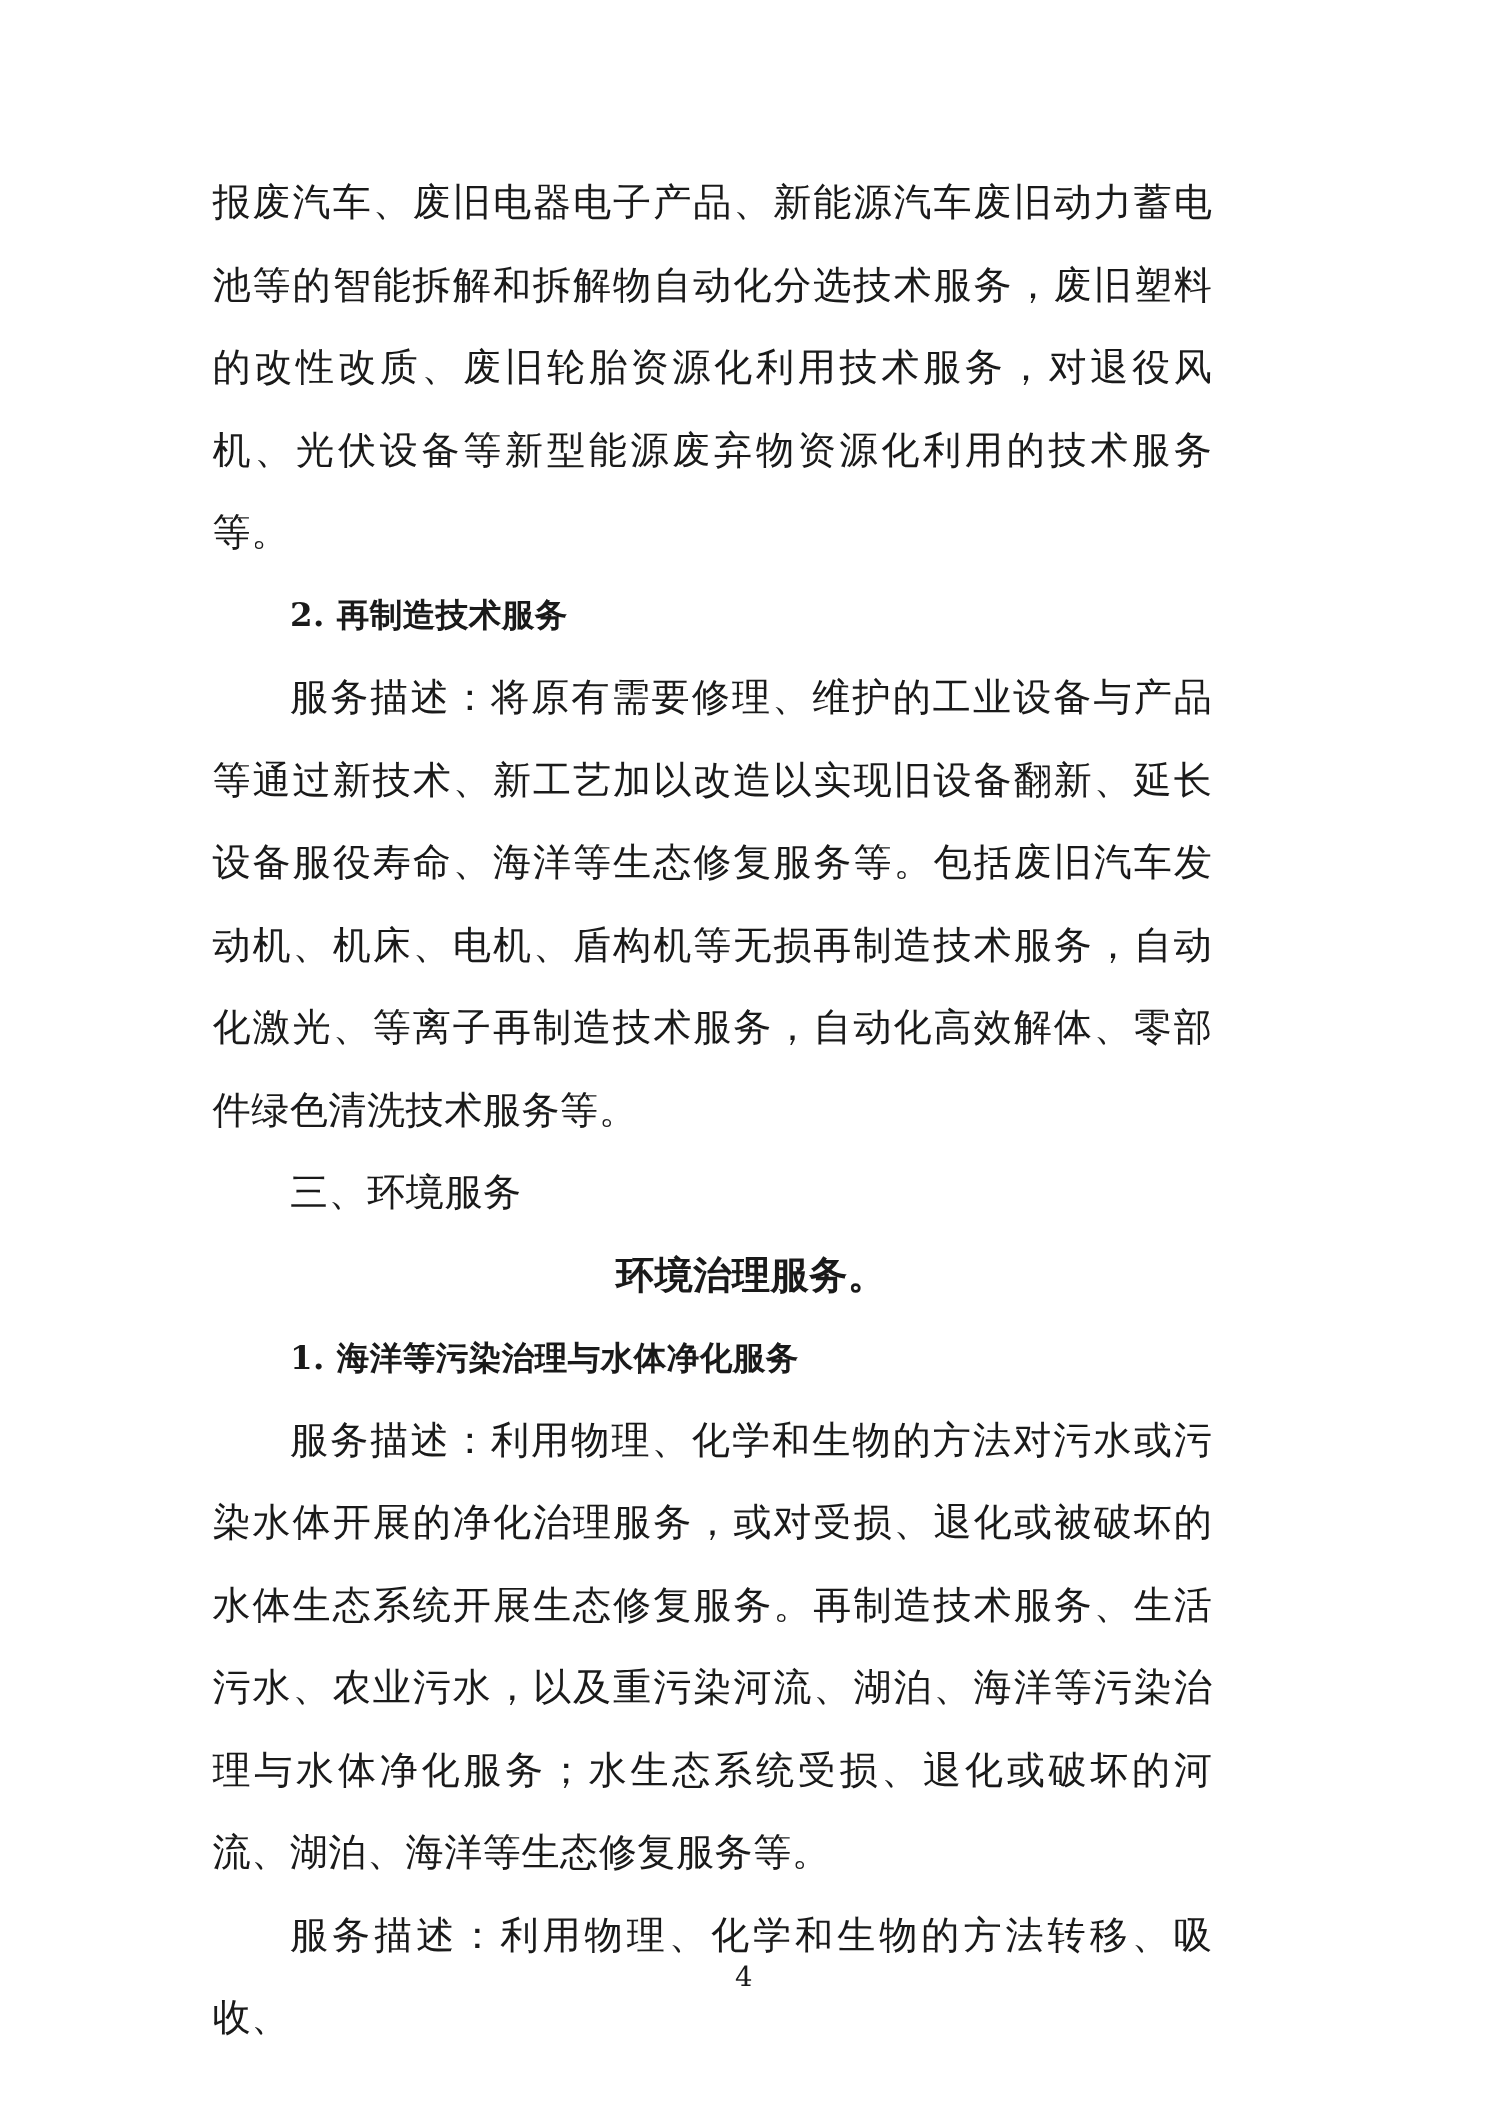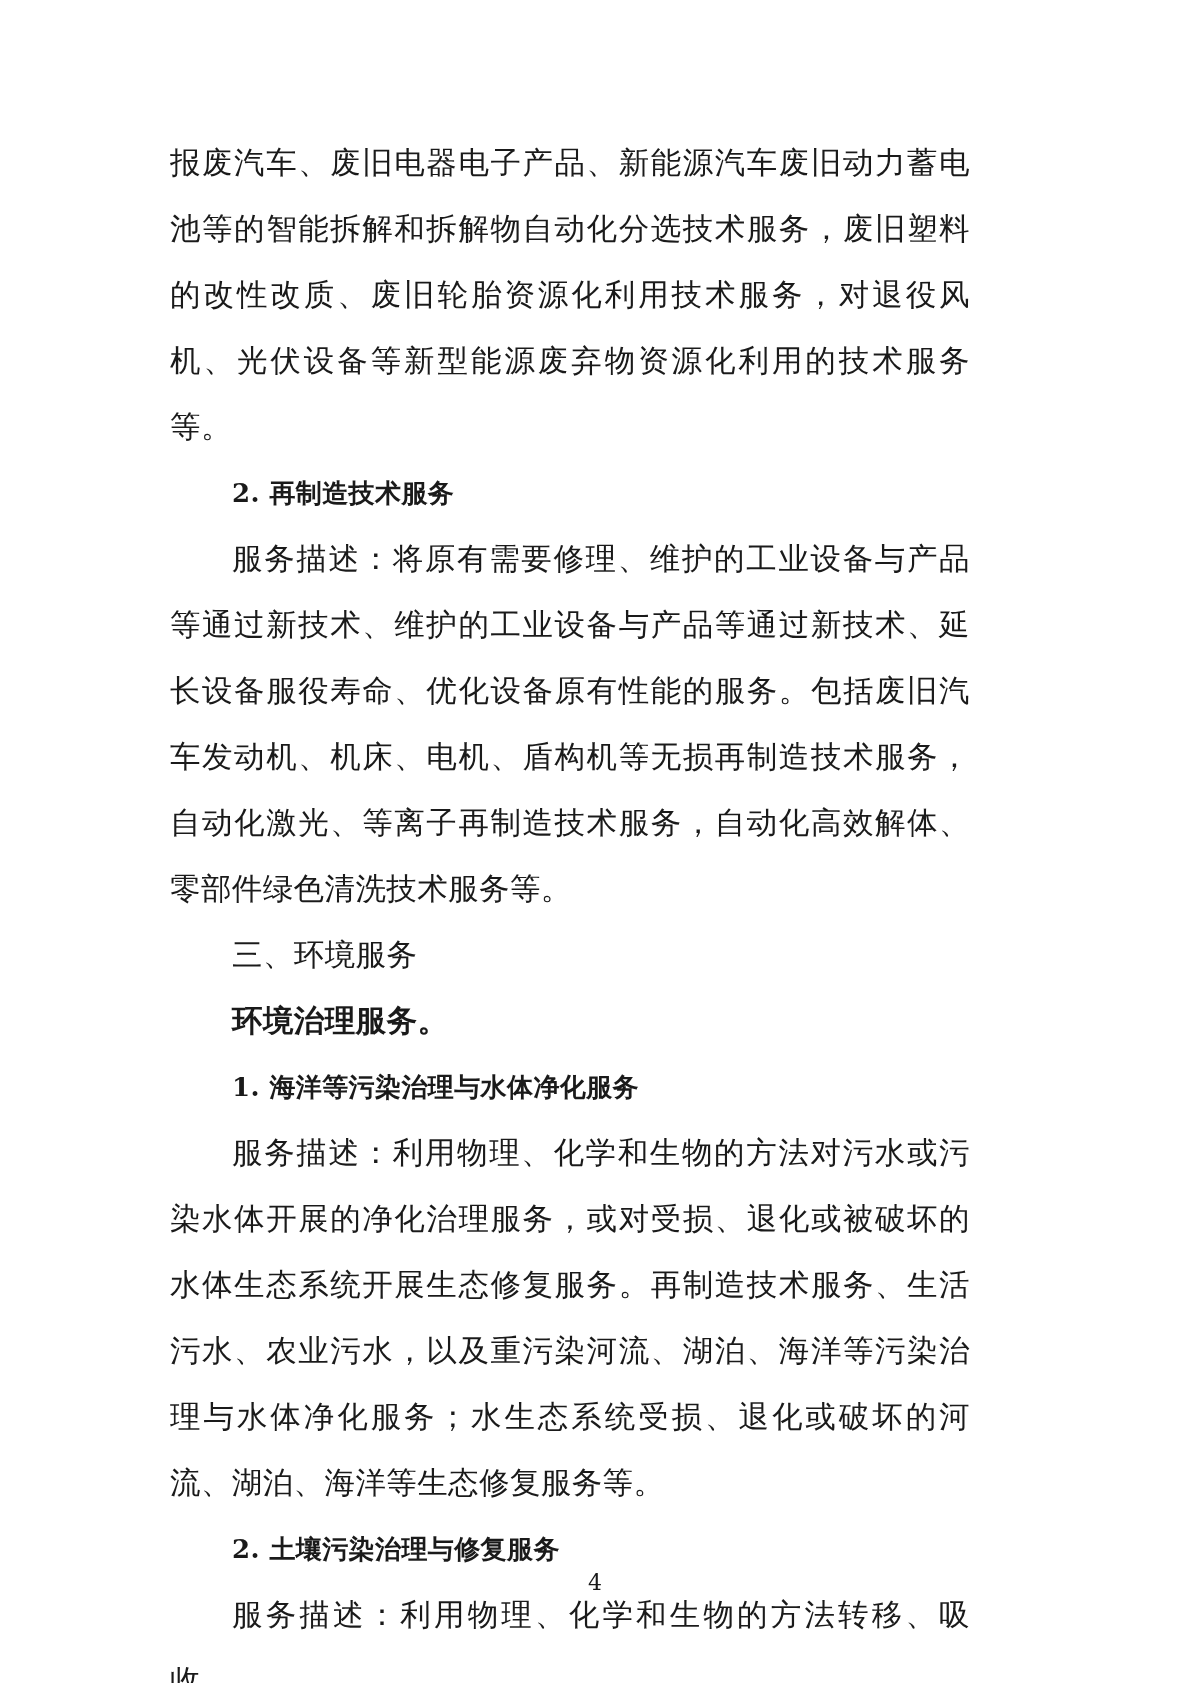--- a/index.html
+++ b/index.html
@@ -57,20 +57,21 @@
     font-family: "DejaVu Sans", "Liberation Sans", sans-serif;
   }
   h3.heading-sub {
     margin: 0;
     font-size: 30.5px;
     line-height: 66px;
     font-weight: bold;
     text-indent: 62px;
     letter-spacing: 0.4px;
     font-family: "DejaVu Sans", "Liberation Sans", sans-serif;
+    text-align: center;
   }
   .num-label {
     font-family: "DejaVu Serif", "Liberation Serif", serif;
   }
   .page-number {
     position: absolute;
     bottom: 88px;
     left: 0;
     width: 1190px;
     text-align: center;
@@ -82,30 +83,29 @@
 </head>
 <body>
 
 <div class="page">
   <div class="content">
 
     <p class="body-text">报废汽车、废旧电器电子产品、新能源汽车废旧动力蓄电池等的智能拆解和拆解物自动化分选技术服务，废旧塑料的改性改质、废旧轮胎资源化利用技术服务，对退役风机、光伏设备等新型能源废弃物资源化利用的技术服务等。</p>
 
     <h3 class="heading-num"><span class="num-label">2.</span>&nbsp;<span>再制造技术服务</span></h3>
 
-    <p class="body-text indent">服务描述：将原有需要修理、维护的工业设备与产品等通过新技术、维护的工业设备与产品等通过新技术、延长设备服役寿命、优化设备原有性能的服务。包括废旧汽车发动机、机床、电机、盾构机等无损再制造技术服务，自动化激光、等离子再制造技术服务，自动化高效解体、零部件绿色清洗技术服务等。</p>
+    <p class="body-text indent">服务描述：将原有需要修理、维护的工业设备与产品等通过新技术、新工艺加以改造以实现旧设备翻新、延长设备服役寿命、海洋等生态修复服务等。包括废旧汽车发动机、机床、电机、盾构机等无损再制造技术服务，自动化激光、等离子再制造技术服务，自动化高效解体、零部件绿色清洗技术服务等。</p>
 
     <h2 class="heading-section">三、环境服务</h2>
 
     <h3 class="heading-sub">环境治理服务。</h3>
 
     <h3 class="heading-num"><span class="num-label">1.</span>&nbsp;<span>海洋等污染治理与水体净化服务</span></h3>
 
     <p class="body-text indent">服务描述：利用物理、化学和生物的方法对污水或污染水体开展的净化治理服务，或对受损、退化或被破坏的水体生态系统开展生态修复服务。再制造技术服务、生活污水、农业污水，以及重污染河流、湖泊、海洋等污染治理与水体净化服务；水生态系统受损、退化或破坏的河流、湖泊、海洋等生态修复服务等。</p>
 
-    <h3 class="heading-num"><span class="num-label">2.</span>&nbsp;<span>土壤污染治理与修复服务</span></h3>
 
     <p class="body-text indent">服务描述：利用物理、化学和生物的方法转移、吸收、</p>
 
   </div>
 
   <div class="page-number">4</div>
 </div>
 
 </body></html>

